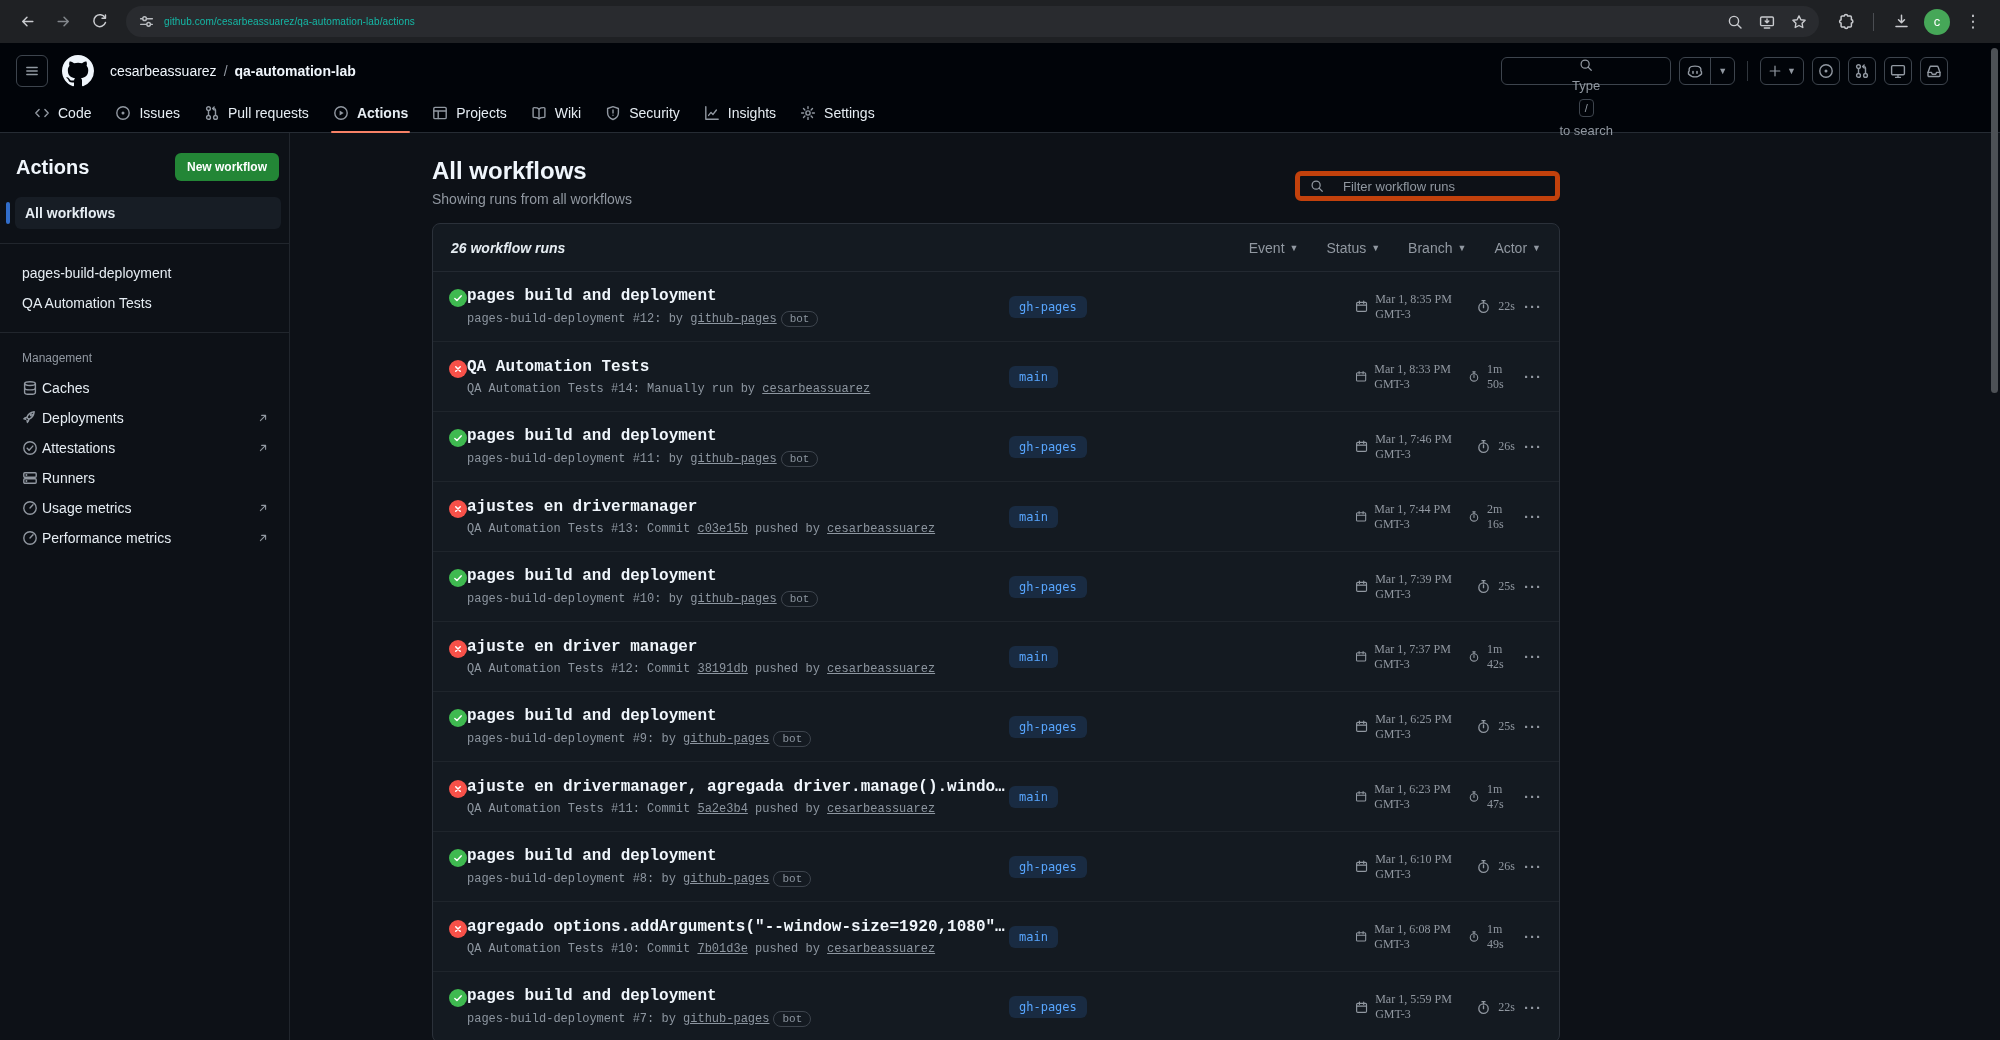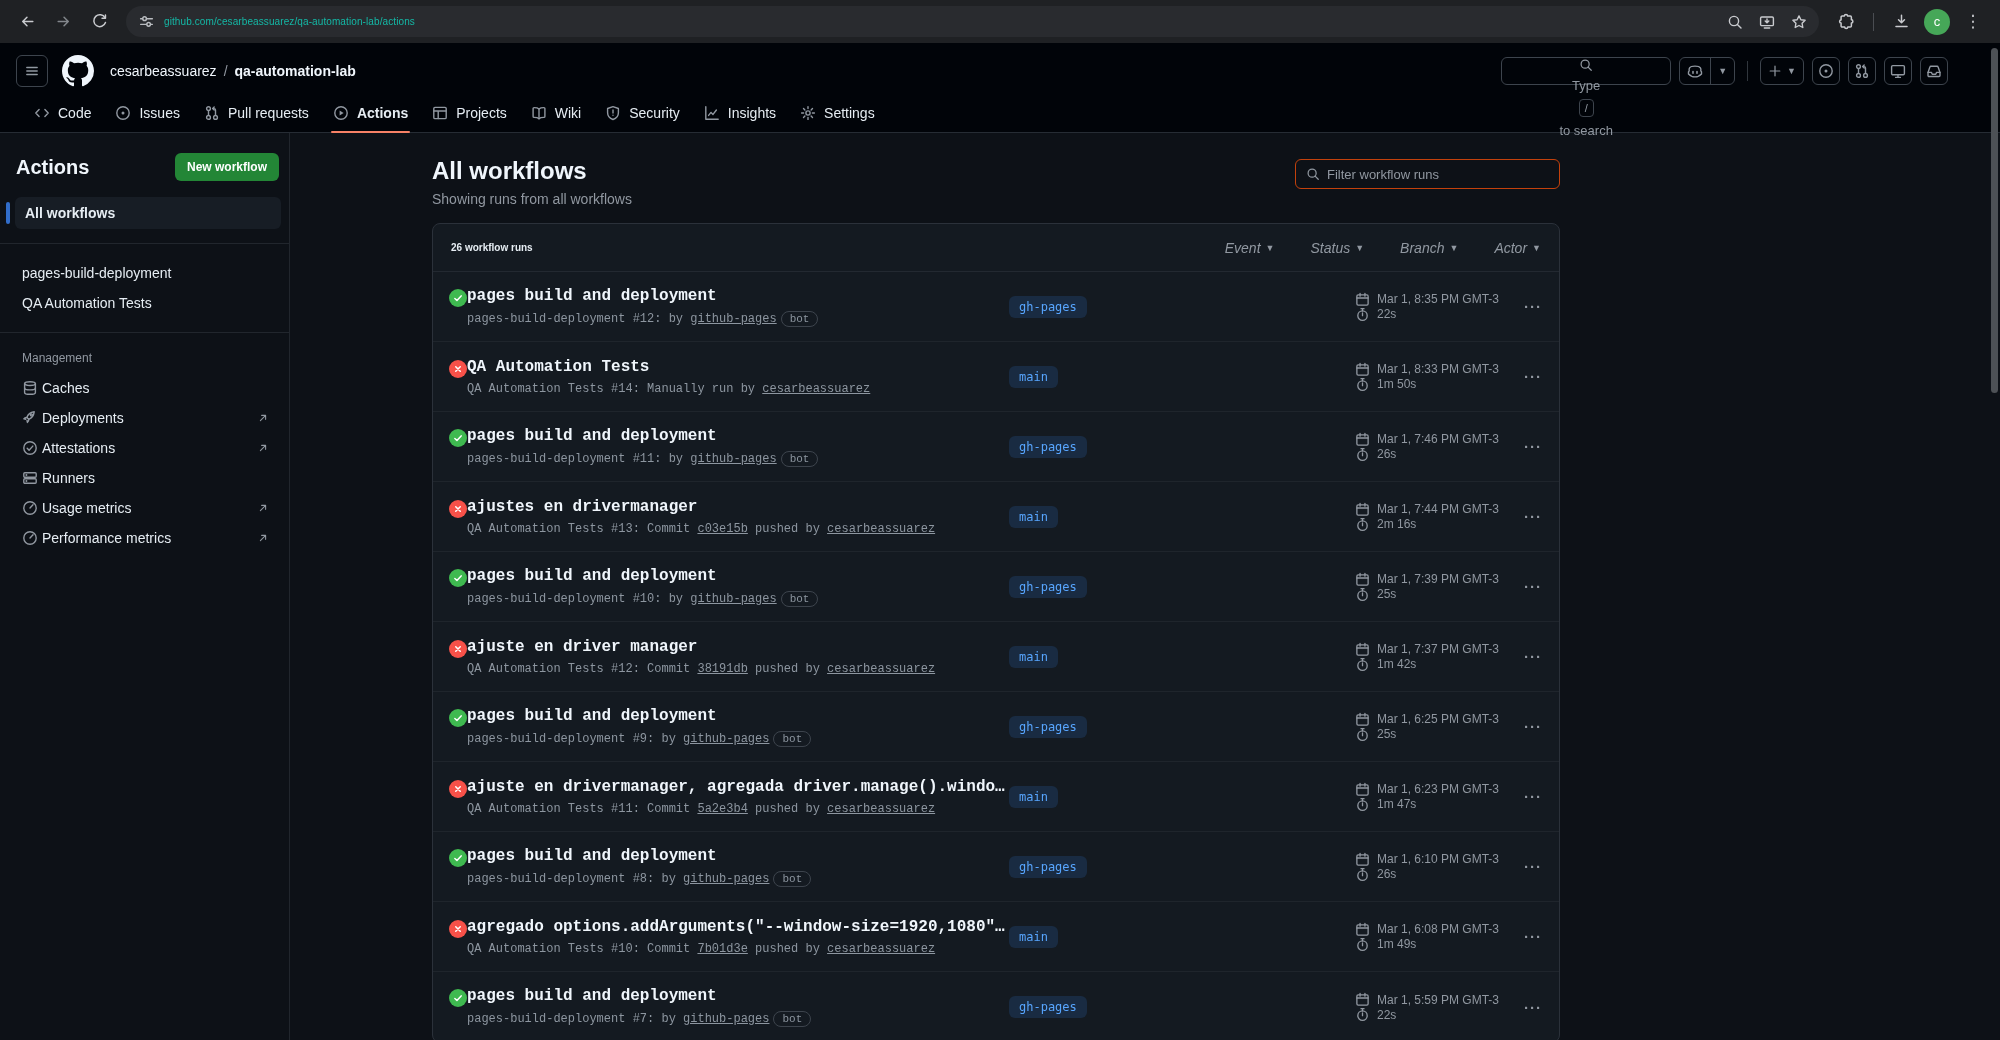--- a/index.html
+++ b/index.html
@@ -65,45 +65,45 @@
   .mgmt-head { padding:4px 16px 8px 22px; font-size:12px; color:#9198a1; }
   .mgmt-item { display:flex; align-items:center; gap:4px; padding:7px 20px 7px 22px; font-size:14px; color:#e6edf3; cursor:pointer; }
   .mgmt-item .micon { width:16px; height:16px; color:#9198a1; flex-shrink:0; }
   .mgmt-item .ext { margin-left:auto; width:12px; height:12px; color:#9198a1; }
 
   
   .main { flex:1; padding:24px 0 0 142px; }
   .container { width:1128px; position:relative; }
   .page-title { font-size:24px; font-weight:600; color:#f0f6fc; }
   .page-sub { font-size:14px; color:#9198a1; margin-top:6px; }
-  .filter-input { position:absolute; top:2px; right:0; width:265px; height:30px; border:1px solid #c2410c; border-radius:6px; display:flex; align-items:center; gap:7px; padding:0 10px; }
+  .filter-input { position:absolute; top:14px; right:0; width:265px; height:30px; border:5px solid #c2410c; border-radius:6px; display:flex; align-items:center; gap:19px; padding:0 10px; }
   .filter-input .i { width:14px; height:14px; color:#9198a1; flex-shrink:0; }
   .filter-input input { background:transparent; border:none; outline:none; color:#e6edf3; font-family:inherit; font-size:13px; width:100%; }
   .filter-input input::placeholder { color:#9198a1; }
 
   .runs-box { margin-top:16px; border:1px solid #2b313a; border-radius:8px; background:#141a21; overflow:hidden; }
   .box-header { display:flex; align-items:center; height:48px; padding:0 18px; border-bottom:1px solid #232931; }
-  .runs-count { font-size:10px; font-weight:700; color:#e6edf3; }
-  .filters { margin-left:auto; display:flex; gap:36px;font-style:italic; }
+  .runs-count { font-size:14px; font-weight:700; color:#e6edf3;font-style:italic; }
+  .filters { margin-left:auto; display:flex; gap:28px; }
   .filter-dd { display:flex; align-items:center; gap:5px; font-size:14px; color:#9198a1; cursor:pointer; }
 
   .run-row { display:grid; grid-template-columns:560px 346px 160px 36px; align-items:center; height:70px; padding:0 10px 0 16px; border-bottom:1px solid #1f252c; }
   .run-row:last-child { border-bottom:none; }
   .run-main { display:flex; align-items:flex-start; min-width:0;font-family:Liberation Mono, monospace; }
   .status-icon { width:18px; height:18px; border-radius:50%; flex-shrink:0; margin-top:2px; display:flex; align-items:center; justify-content:center; color:#fff; }
   .status-icon svg { width:12px; height:12px; }
   .status-icon.success { background:var(--success,#3fb950); }
   .status-icon.failure { background:var(--failure,#f85149); }
   .run-text { min-width:0; }
   .run-title { display:block; font-size:16px; font-weight:700; color:#f0f6fc; text-decoration:none; white-space:nowrap; overflow:hidden; text-overflow:ellipsis; cursor:pointer; }
   .run-sub { margin-top:6px; font-size:12px; color:#8d96a0; white-space:nowrap; }
   .sub-link { color:#8d96a0; text-decoration:underline; cursor:pointer; }
   .bot-pill { display:inline-block; border:1px solid #3d444d; border-radius:999px; padding:1px 8px; font-size:11px; color:#8d96a0; margin-left:4px; }
   .branch-badge { display:inline-block; font-family:"DejaVu Sans Mono",monospace; font-size:12px; color:var(--badge-text,#58a6ff); background:var(--badge-bg,rgba(56,139,253,0.15)); border-radius:6px; padding:4px 10px; text-decoration:none; cursor:pointer; }
-  .run-meta { font-size:12px; color:#9198a1; display:flex; flex-direction:column; gap:0; }
+  .run-meta { font-size:12px; color:#9198a1; display:flex; flex-direction:row; gap:0;font-family:Liberation Serif, serif; }
   .meta-line { display:flex; align-items:center; gap:7px; }
   .meta-line .i { width:15px; height:15px; }
   .kebab { color:#9198a1; font-size:15px; font-weight:700; letter-spacing:1px; text-align:center; cursor:pointer; }
 
   .scroll-thumb { position:absolute; right:2px; top:48px; width:7px; height:345px; border-radius:4px; background:#4d5156; }
 </style>
 </head>
 <body>
 
 <div class="browser-bar">

